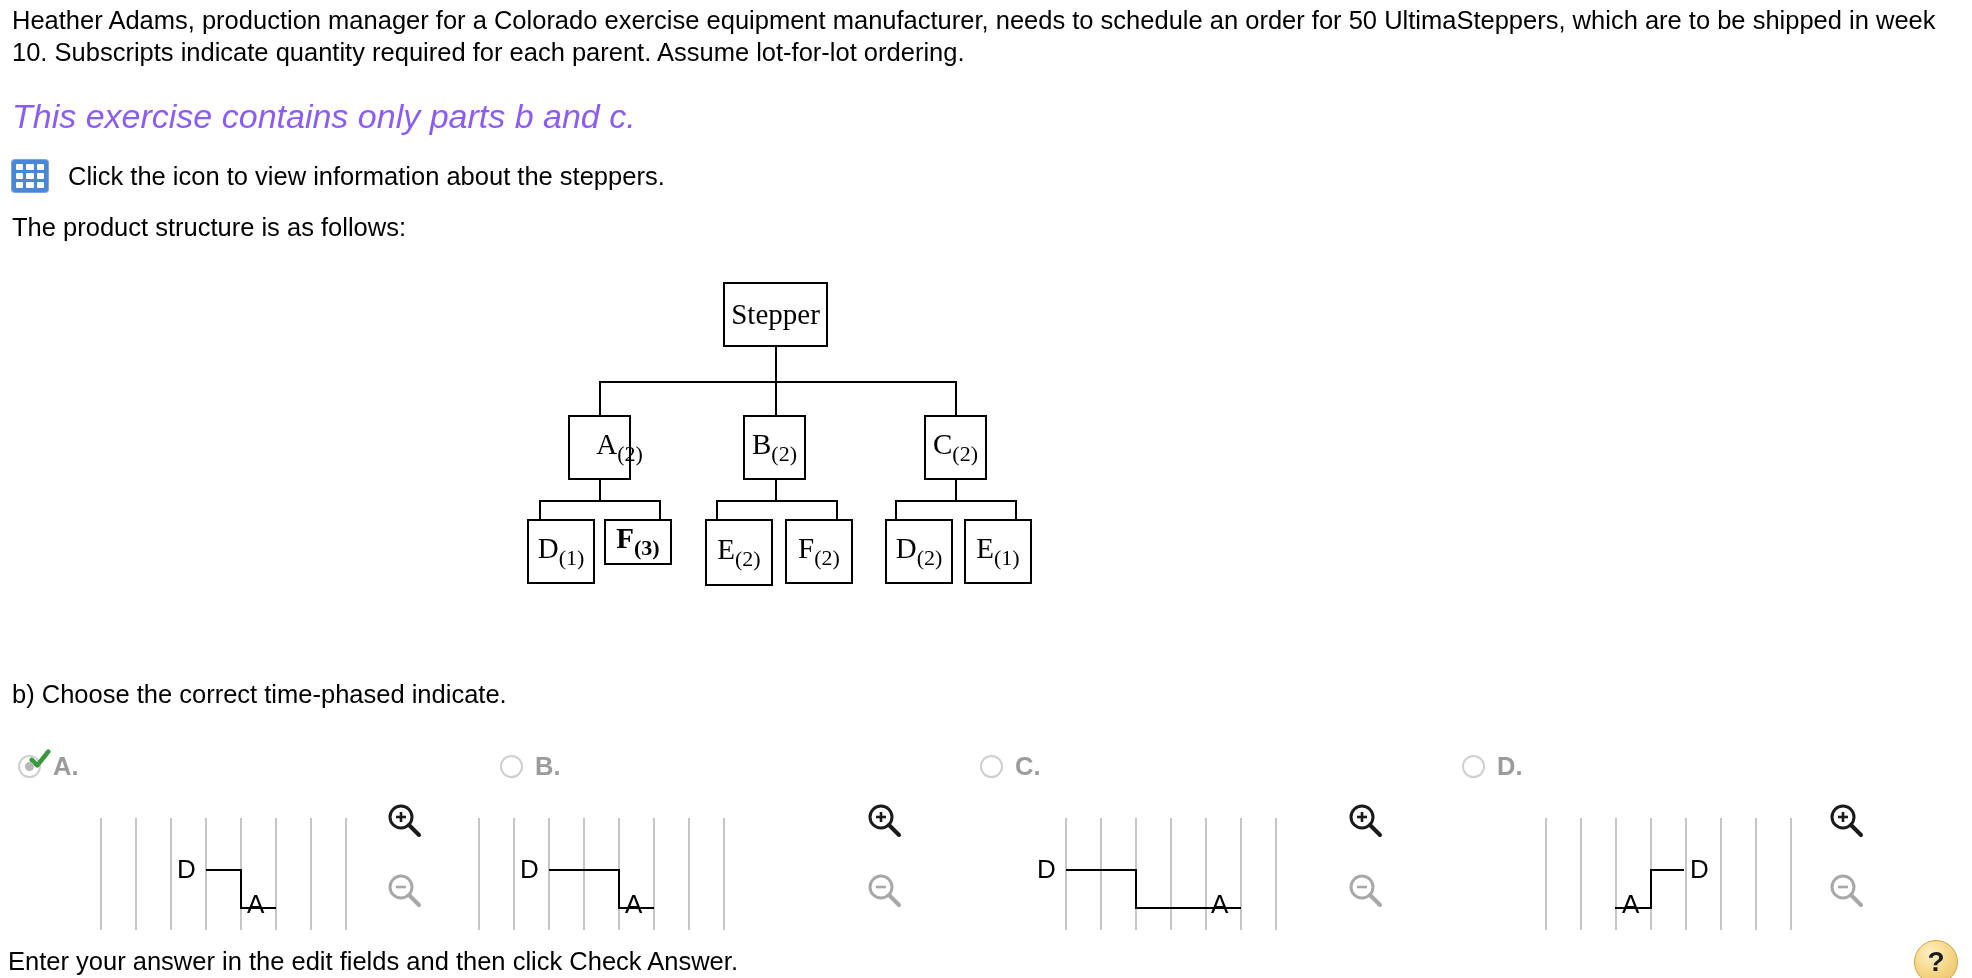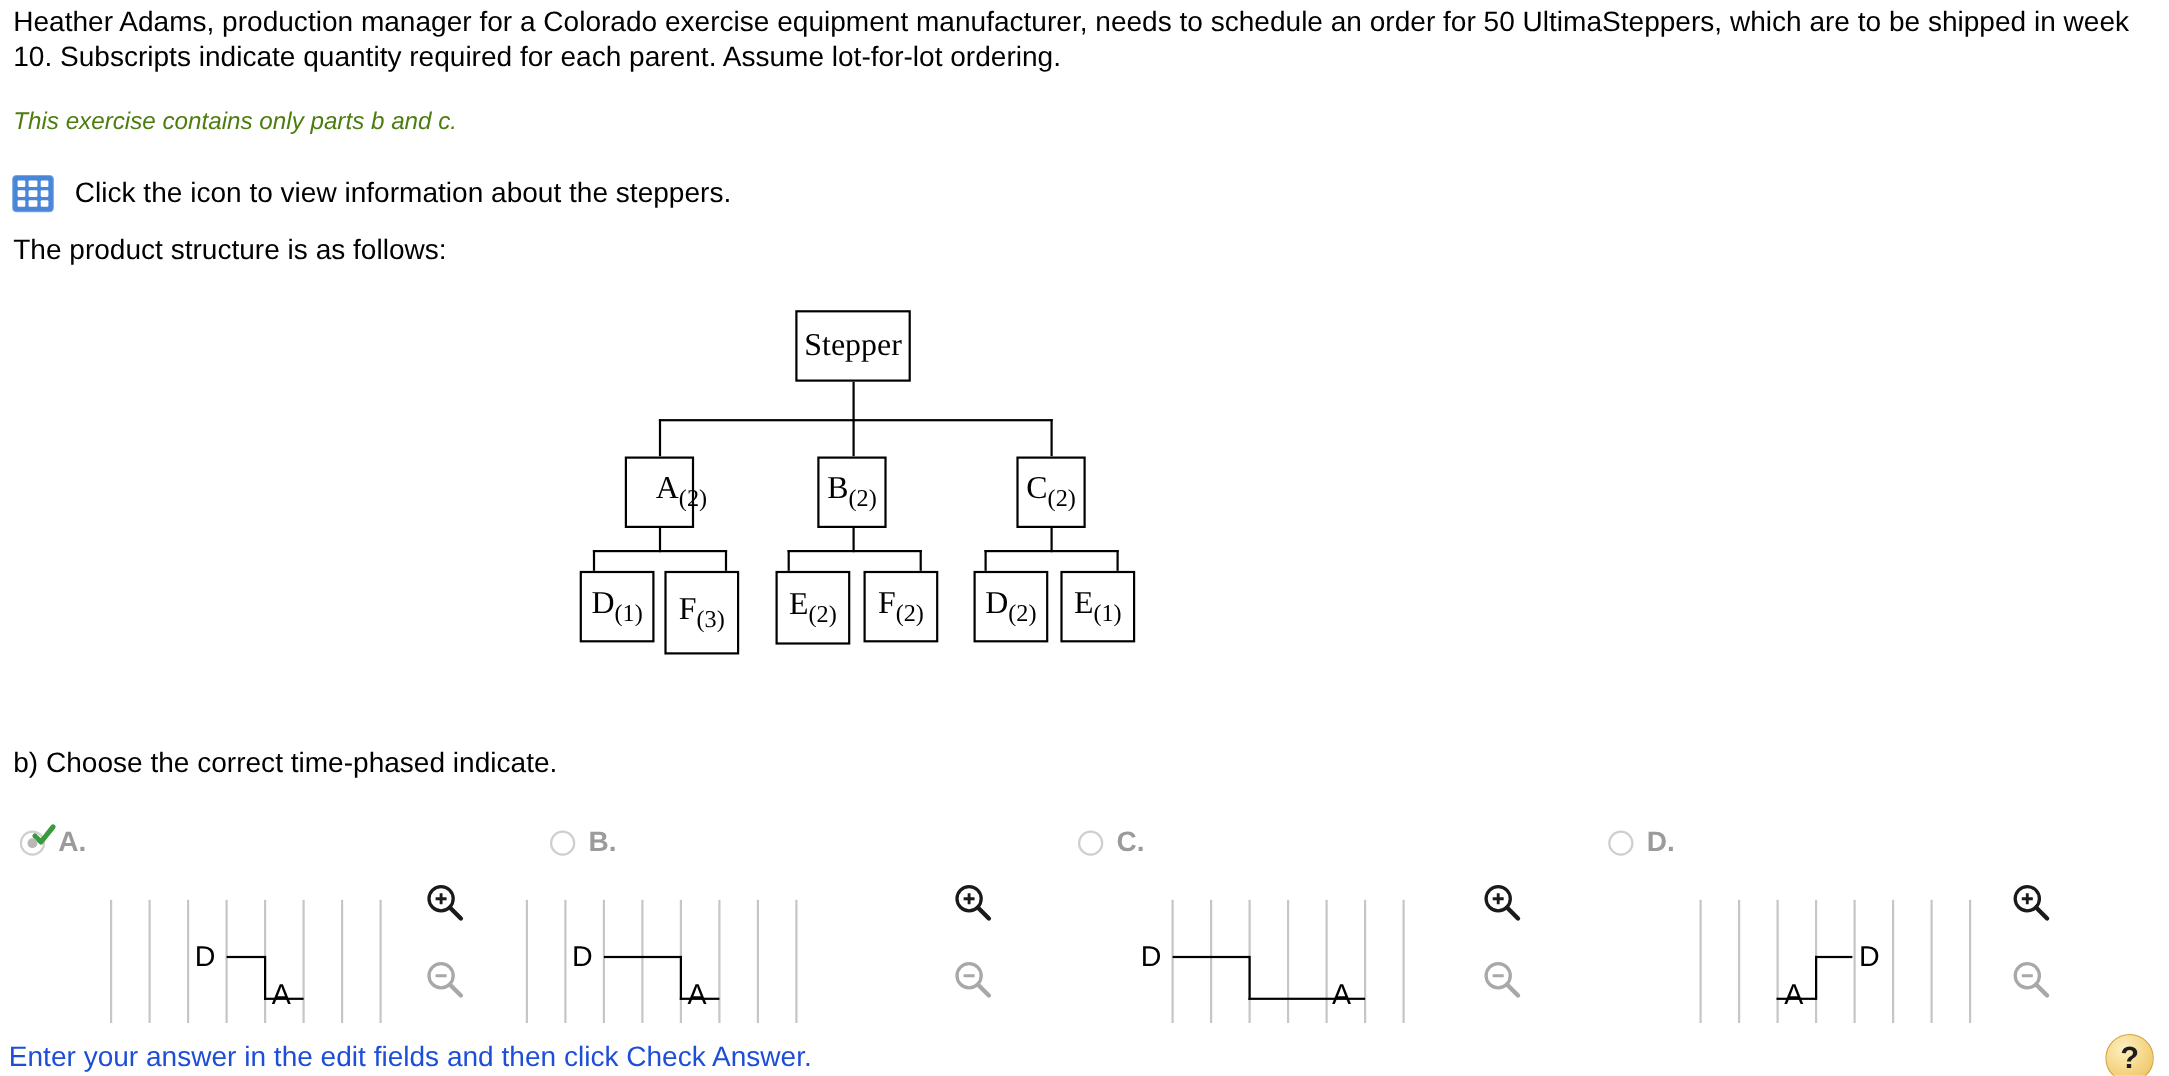--- a/index.html
+++ b/index.html
@@ -24,24 +24,24 @@
     width: 1940px;
     font-size: 25.5px;
     line-height: 32px;
     color: #000;
   }
 
   #exercise-note {
     position: absolute;
     left: 12px;
     top: 97px;
-    font-size: 22px;
+    font-size: 34px;
     font-style: italic;
     font-weight: 500;
-    color: #4d7c0f;
+    color: #8b5cf6;
   }
 
   
   #icon-link-row {
     position: absolute;
     left: 12px;
     top: 160px;
     display: flex;
     align-items: center;
     gap: 20px;
@@ -188,21 +188,21 @@
     cursor: pointer;
   }
   .mag-btn svg { display: block; }
 
   
   #footer-instruction {
     position: absolute;
     left: 8px;
     top: 947px;
     font-size: 25.5px;
-    color: #1d4ed8;
+    color: #000000;
   }
   #help-button {
     position: absolute;
     left: 1914px;
     top: 940px;
     width: 44px;
     height: 44px;
     border-radius: 50%;
     background: radial-gradient(circle at 38% 30%, #fdf0c4 0%, #f6d98c 45%, #e9bd5c 100%);
     border: 1px solid #d2a53f;
@@ -275,21 +275,21 @@
   <div class="bom-line" style="left:186px; top:218px; width:2px; height:19px;"></div>
 
   <div class="bom-line" style="left:305px; top:198px; width:2px; height:22px;"></div>
   <div class="bom-line" style="left:245px; top:218px; width:122px; height:2px;"></div>
   <div class="bom-line" style="left:245px; top:218px; width:2px; height:19px;"></div>
   <div class="bom-line" style="left:365px; top:218px; width:2px; height:19px;"></div>
 
   <div class="bom-box" style="left:-123px; top:237px; width:68px; height:65px;">
     <span class="lbl"><span>D</span><span class="sub">(1)</span></span>
   </div>
-  <div class="bom-box" style="left:-46px; top:237px; width:68px; height:76px;">
+  <div class="bom-box" style="left:-46px; top:237px; width:68px; height:46px;font-weight:bold;">
     <span class="lbl"><span>F</span><span class="sub">(3)</span></span>
   </div>
   <div class="bom-box" style="left:55px; top:237px; width:68px; height:67px;">
     <span class="lbl"><span>E</span><span class="sub">(2)</span></span>
   </div>
   <div class="bom-box" style="left:135px; top:237px; width:68px; height:65px;">
     <span class="lbl"><span>F</span><span class="sub">(2)</span></span>
   </div>
   <div class="bom-box" style="left:235px; top:237px; width:68px; height:65px;text-align:right;">
     <span class="lbl"><span>D</span><span class="sub">(2)</span></span>

